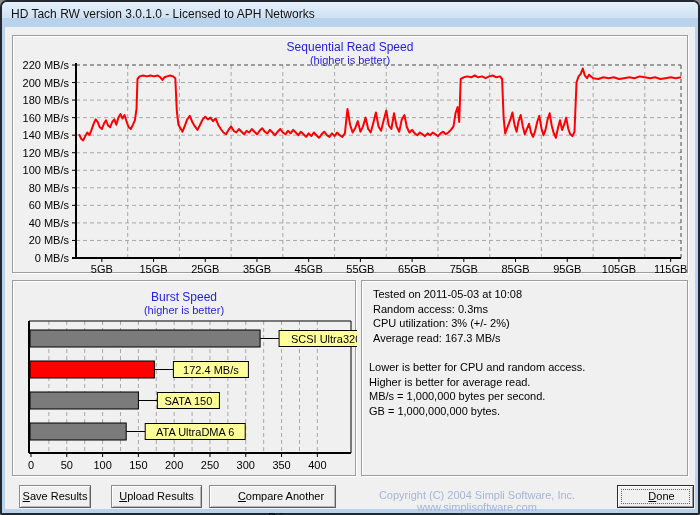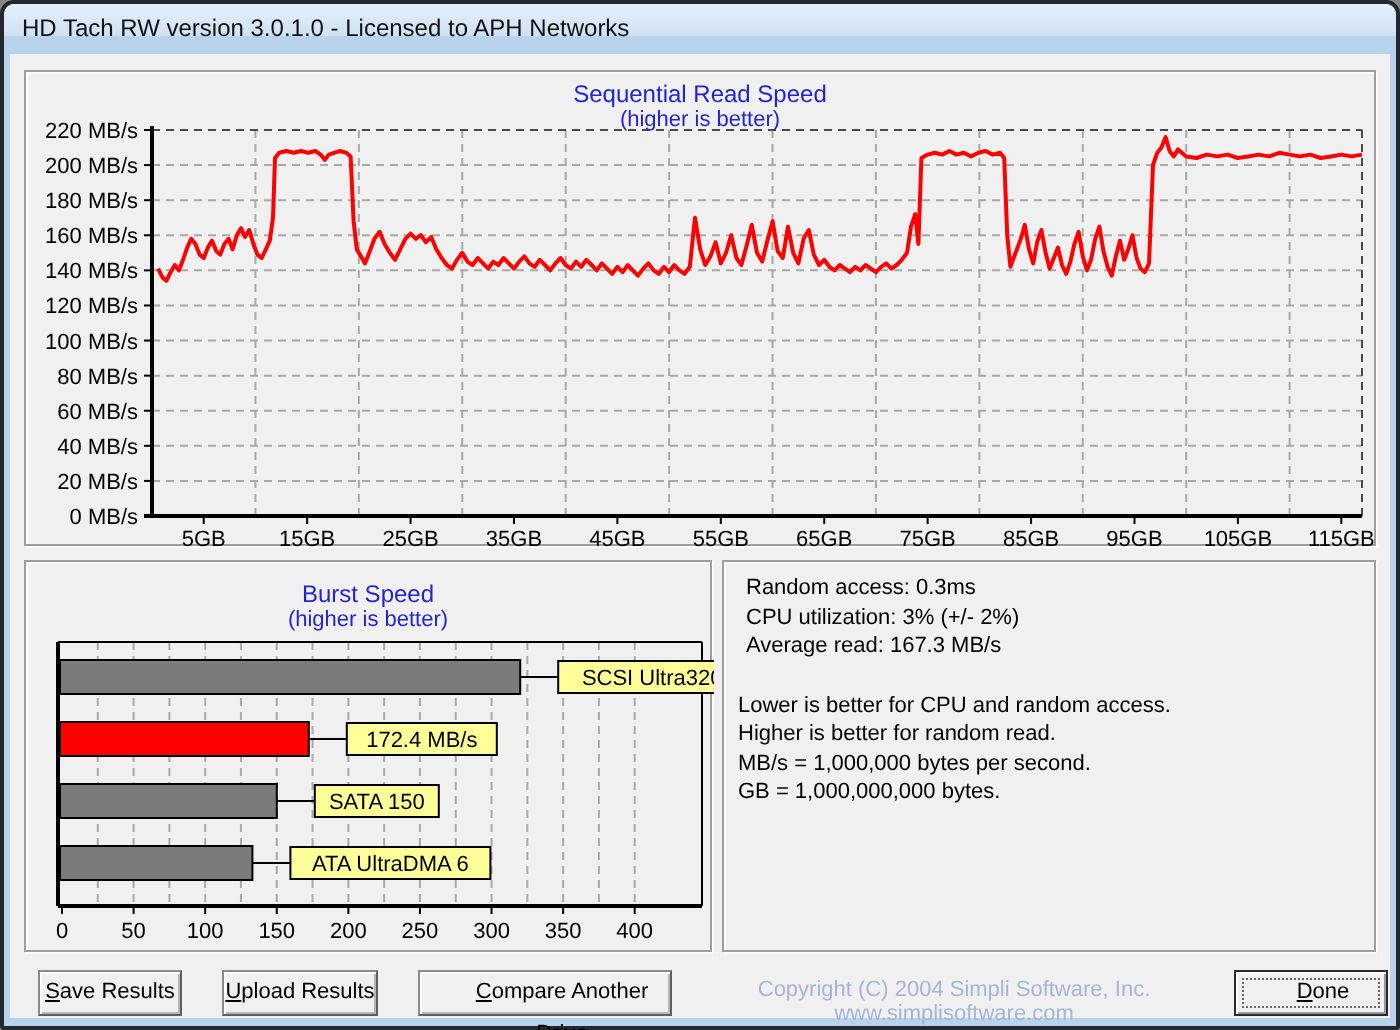--- a/index.html
+++ b/index.html
@@ -40,21 +40,21 @@
   #drive-name { color:#dd0000; font-weight:bold; font-size:12px; margin-bottom:3px; }
   .info-line { line-height:14.5px; padding-left:4px; }
   .note-block { margin-top:15px; }
   .note-line { line-height:14.5px; }
   .btn { position:absolute; top:458px; height:23px; background:#f0f0f0;
          border:1px solid; border-color:#8a8a8a #5f5f5f #5f5f5f #8a8a8a;
          box-shadow: inset 1px 1px 0 #ffffff, inset -1px -1px 0 #b6b6b6;
          font-size:11px; color:#000; text-align:center; line-height:21px;
          cursor:default; }
   #save-btn    { left:14px;  width:72px; }
-  #upload-btn  { left:106px; width:78px; }
+  #upload-btn  { left:106px; width:91px; }
   #compare-btn { left:204px; width:127px;padding-left:17px; }
   #done-btn    { left:612px; width:77px;
                  border-color:#2b2b2b; position:absolute;
                  box-shadow: inset 1px 1px 0 #ffffff, inset -1px -1px 0 #9a9a9a; padding-left: 12px; }
   #done-btn::after { content:""; position:absolute; inset:3px;
                      border:1px dotted #666; }
   #copyright { position:absolute; top:462px; left:338px; width:268px;
                text-align:center; font-size:11px; color:#a6b4d6; }
 </style>
 </head>
@@ -204,27 +204,28 @@
           <text x="268.5592841163311" y="188" text-anchor="middle">350</text>
           <line class="ax" x1="304.35346756152126" y1="172" x2="304.35346756152126" y2="176"></line>
           <text x="304.35346756152126" y="188" text-anchor="middle">400</text>
         </svg>
       <div class="chart-title">Burst Speed</div>
       <div class="chart-sub">(higher is better)</div>
     </div>
 
     <div id="info-panel" class="panel etched">
       <div id="info-results">
+          <div class="info-line">Tested on 2011-05-03 at 10:08</div>
           <div class="info-line">Random access: 0.3ms</div>
           <div class="info-line">CPU utilization: 3% (+/- 2%)</div>
           <div class="info-line">Average read: 167.3 MB/s</div>
         </div>
       <div id="info-notes" class="note-block">
           <div class="note-line">Lower is better for CPU and random access.</div>
-          <div class="note-line">Higher is better for random read.</div>
+          <div class="note-line">Higher is better for average read.</div>
           <div class="note-line">MB/s = 1,000,000 bytes per second.</div>
           <div class="note-line">GB = 1,000,000,000 bytes.</div>
         </div>
     </div>
 
     <button id="save-btn" class="btn"><u>S</u>ave Results</button>
     <button id="upload-btn" class="btn"><u>U</u>pload Results</button>
     <button id="compare-btn" class="btn"><u>C</u>ompare Another Drive</button>
     <div id="copyright">Copyright (C) 2004 Simpli Software, Inc. www.simplisoftware.com</div>
     <button id="done-btn" class="btn"><u>D</u>one</button>

